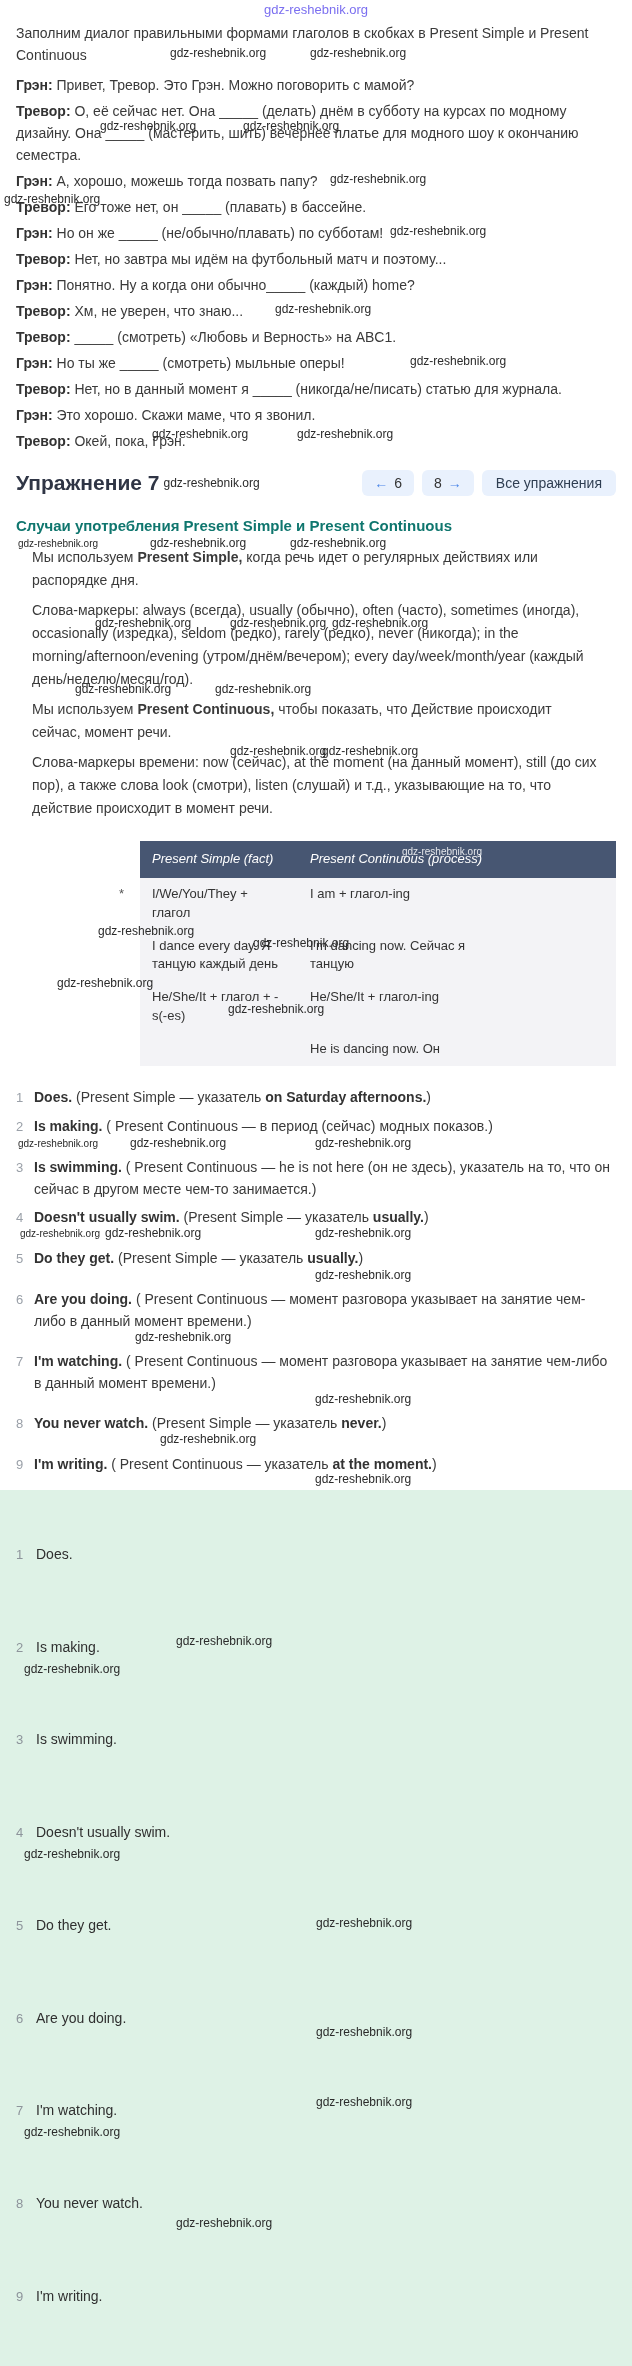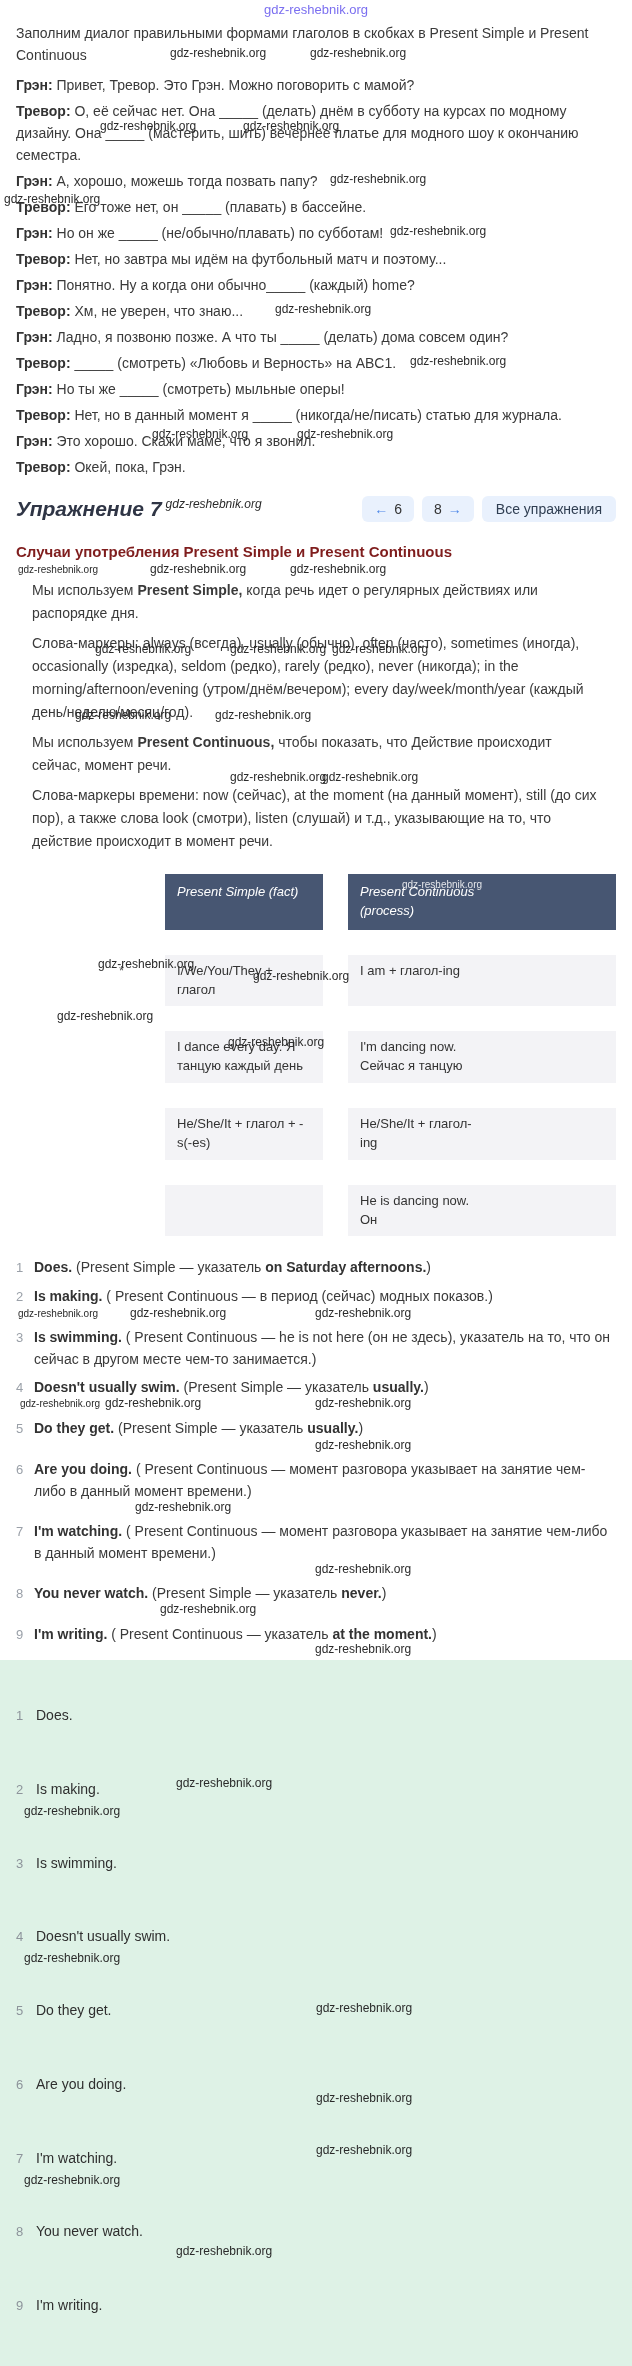--- a/index.html
+++ b/index.html
@@ -16,37 +16,37 @@
   .wm-inline{font-size:12px;color:#2a2a2a;margin-left:4px;font-weight:400;white-space:nowrap;}
 
   
   .dialogue-section{padding:22px 16px 6px;line-height:22px;}
   .intro{margin:0 0 8px;}
   .dline{margin:0 0 4px;}
   .dline b{color:#333;}
 
   
   .exercise-nav{display:flex;align-items:center;justify-content:space-between;padding:8px 16px 10px;}
-  .nav-left{display:flex;align-items:flex-start;font-style:italic;}
+  .nav-left{display:flex;align-items:center;}
   .exercise-title{font-size:21px;font-weight:700;color:#2f3545;margin:0;}
   .nav-buttons{display:flex;gap:8px;align-items:center;}
   .nav-btn{border:none;cursor:pointer;background:#e9f1fd;color:#333;border-radius:6px;
            font-family:"Liberation Sans",sans-serif;font-size:14px;padding:6px 12px;
            display:flex;align-items:center;gap:6px;line-height:1;}
   .nav-btn .arrow{color:#4a86e8;font-size:14px;}
   .all-btn{padding:6px 14px;color:#2f3e52;}
 
   
   .theory-section{padding:8px 16px 10px;line-height:23px;}
-  .theory-heading{font-size:15px;font-weight:700;color:#7f1d1d;margin:0 0 16px;}
+  .theory-heading{font-size:15px;font-weight:700;color:#0f766e;margin:0 0 9px;}
   .tpar{margin:0 16px 7px;}
 
   
   .table-section{padding:4px 16px 14px;}
-  .gtable{display:grid;grid-template-columns:124px 158px 1fr;font-size:13px;line-height:1.45;gap:25px;}
+  .gtable{display:grid;grid-template-columns:124px 158px 1fr;font-size:13px;line-height:1.45;}
   .gcell{padding:7px 12px;box-sizing:border-box;}
   .th{background:#475672;color:#fff;font-style:italic;padding:9px 12px;}
   .th.tc1{background:transparent;}
   .td{background:#f3f3f6;color:#333;}
   .td.b{font-weight:400;}
   .tc1{background:#fff;text-align:right;padding-right:16px;color:#555;}
   .c3{padding-right:130px;}
 
   
   .expl-section{padding:6px 16px 8px;line-height:22px;}
@@ -86,21 +86,20 @@
     <p class="intro">Заполним диалог правильными формами глаголов в скобках в Present Simple и Present Continuous</p>
 
     <p class="dline"><b>Грэн:</b> <span>Привет, Тревор. Это Грэн. Можно поговорить с мамой?</span></p>
     <p class="dline"><b>Тревор:</b> <span>О, её сейчас нет. Она _____ (делать) днём в субботу на курсах по модному дизайну. Она _____ (мастерить, шить) вечернее платье для модного шоу к окончанию семестра.</span></p>
     <p class="dline"><b>Грэн:</b> <span>А, хорошо, можешь тогда позвать папу?</span></p>
     <p class="dline"><b>Тревор:</b> <span>Его тоже нет, он _____ (плавать) в бассейне.</span></p>
     <p class="dline"><b>Грэн:</b> <span>Но он же _____ (не/обычно/плавать) по субботам!</span></p>
     <p class="dline"><b>Тревор:</b> <span>Нет, но завтра мы идём на футбольный матч и поэтому...</span></p>
     <p class="dline"><b>Грэн:</b> <span>Понятно. Ну а когда они обычно_____ (каждый) home?</span></p>
     <p class="dline"><b>Тревор:</b> <span>Хм, не уверен, что знаю...</span></p>
-    <p class="dline"><b>Грэн:</b> <span>Ладно, я позвоню позже. А что ты _____ (делать) дома совсем один?</span></p>
     <p class="dline"><b>Тревор:</b> <span>_____ (смотреть) «Любовь и Верность» на ABC1.</span></p>
     <p class="dline"><b>Грэн:</b> <span>Но ты же _____ (смотреть) мыльные оперы!</span></p>
     <p class="dline"><b>Тревор:</b> <span>Нет, но в данный момент я _____ (никогда/не/писать) статью для журнала.</span></p>
     <p class="dline"><b>Грэн:</b> <span>Это хорошо. Скажи маме, что я звонил.</span></p>
     <p class="dline"><b>Тревор:</b> <span>Окей, пока, Грэн.</span></p>
   </section>
 
   <section class="exercise-nav">
     <div class="nav-left">
       <h2 class="exercise-title">Упражнение 7</h2>

